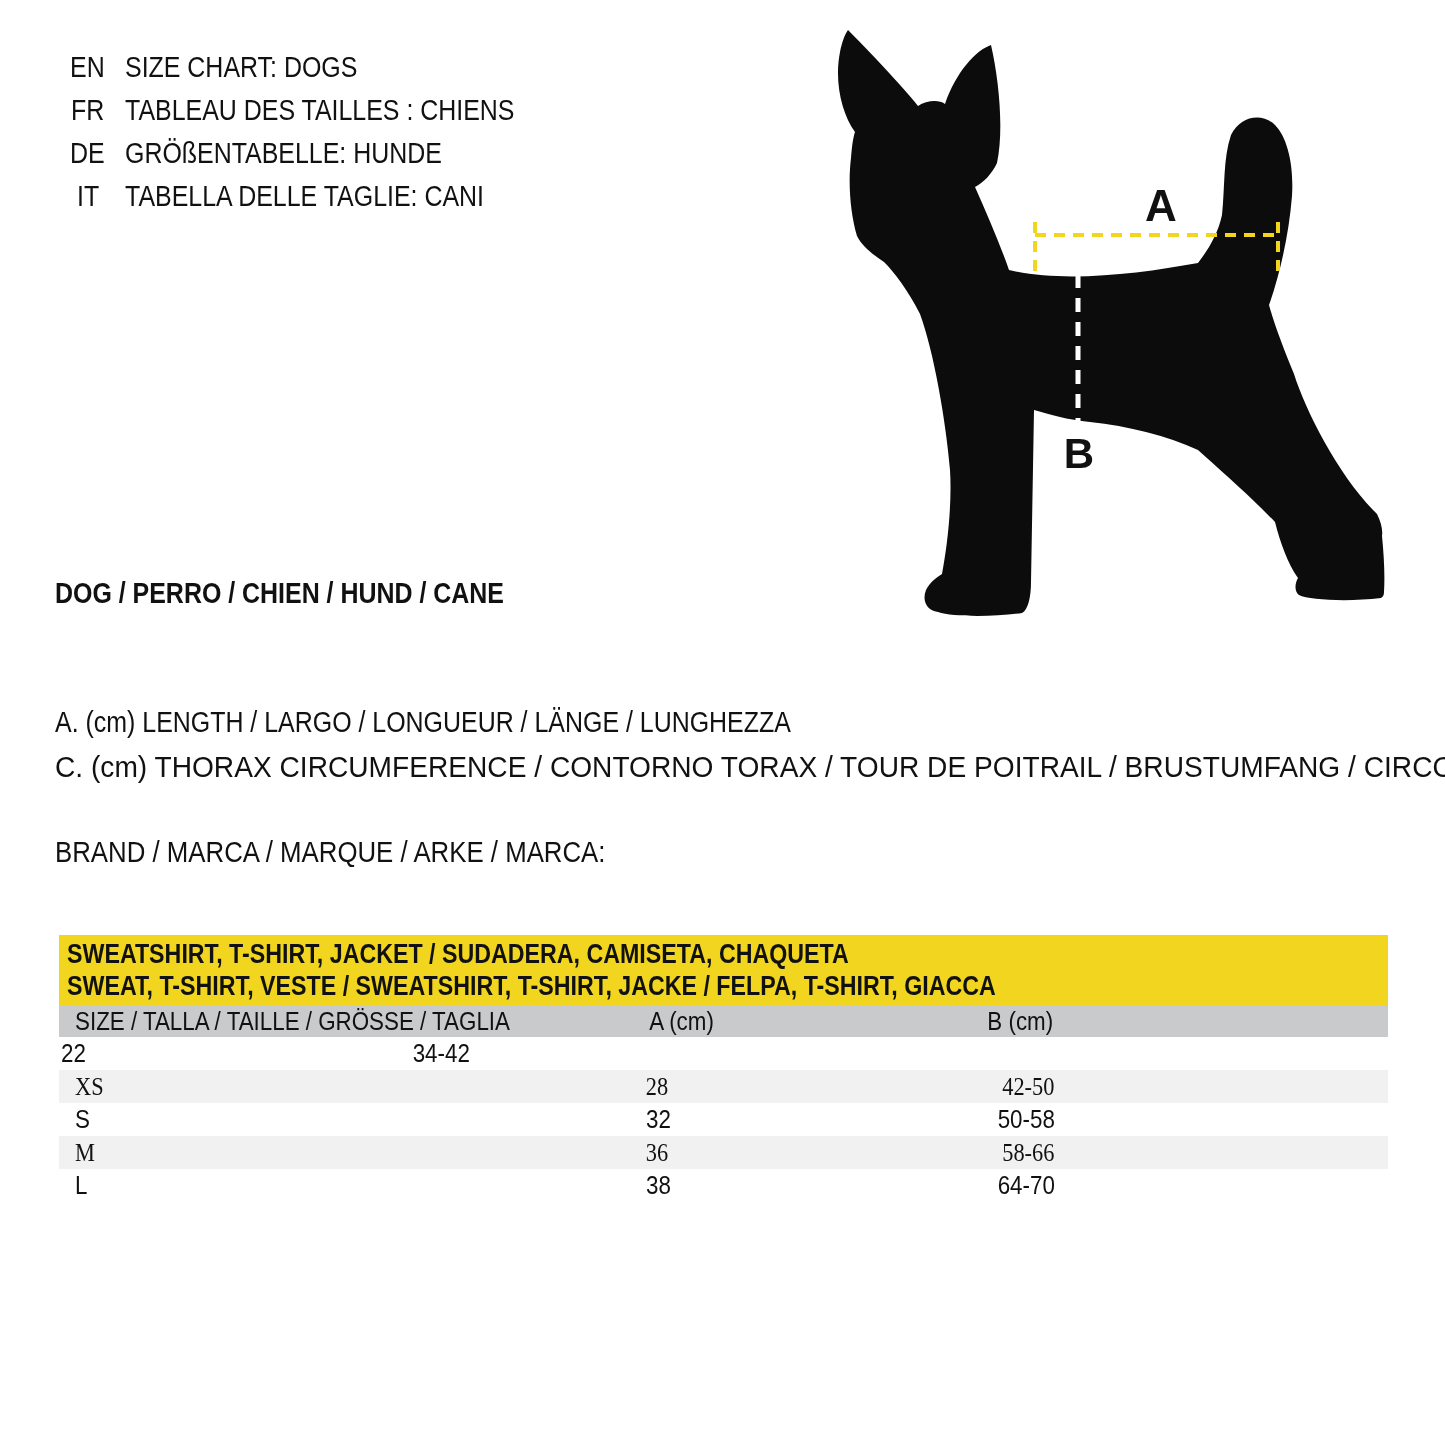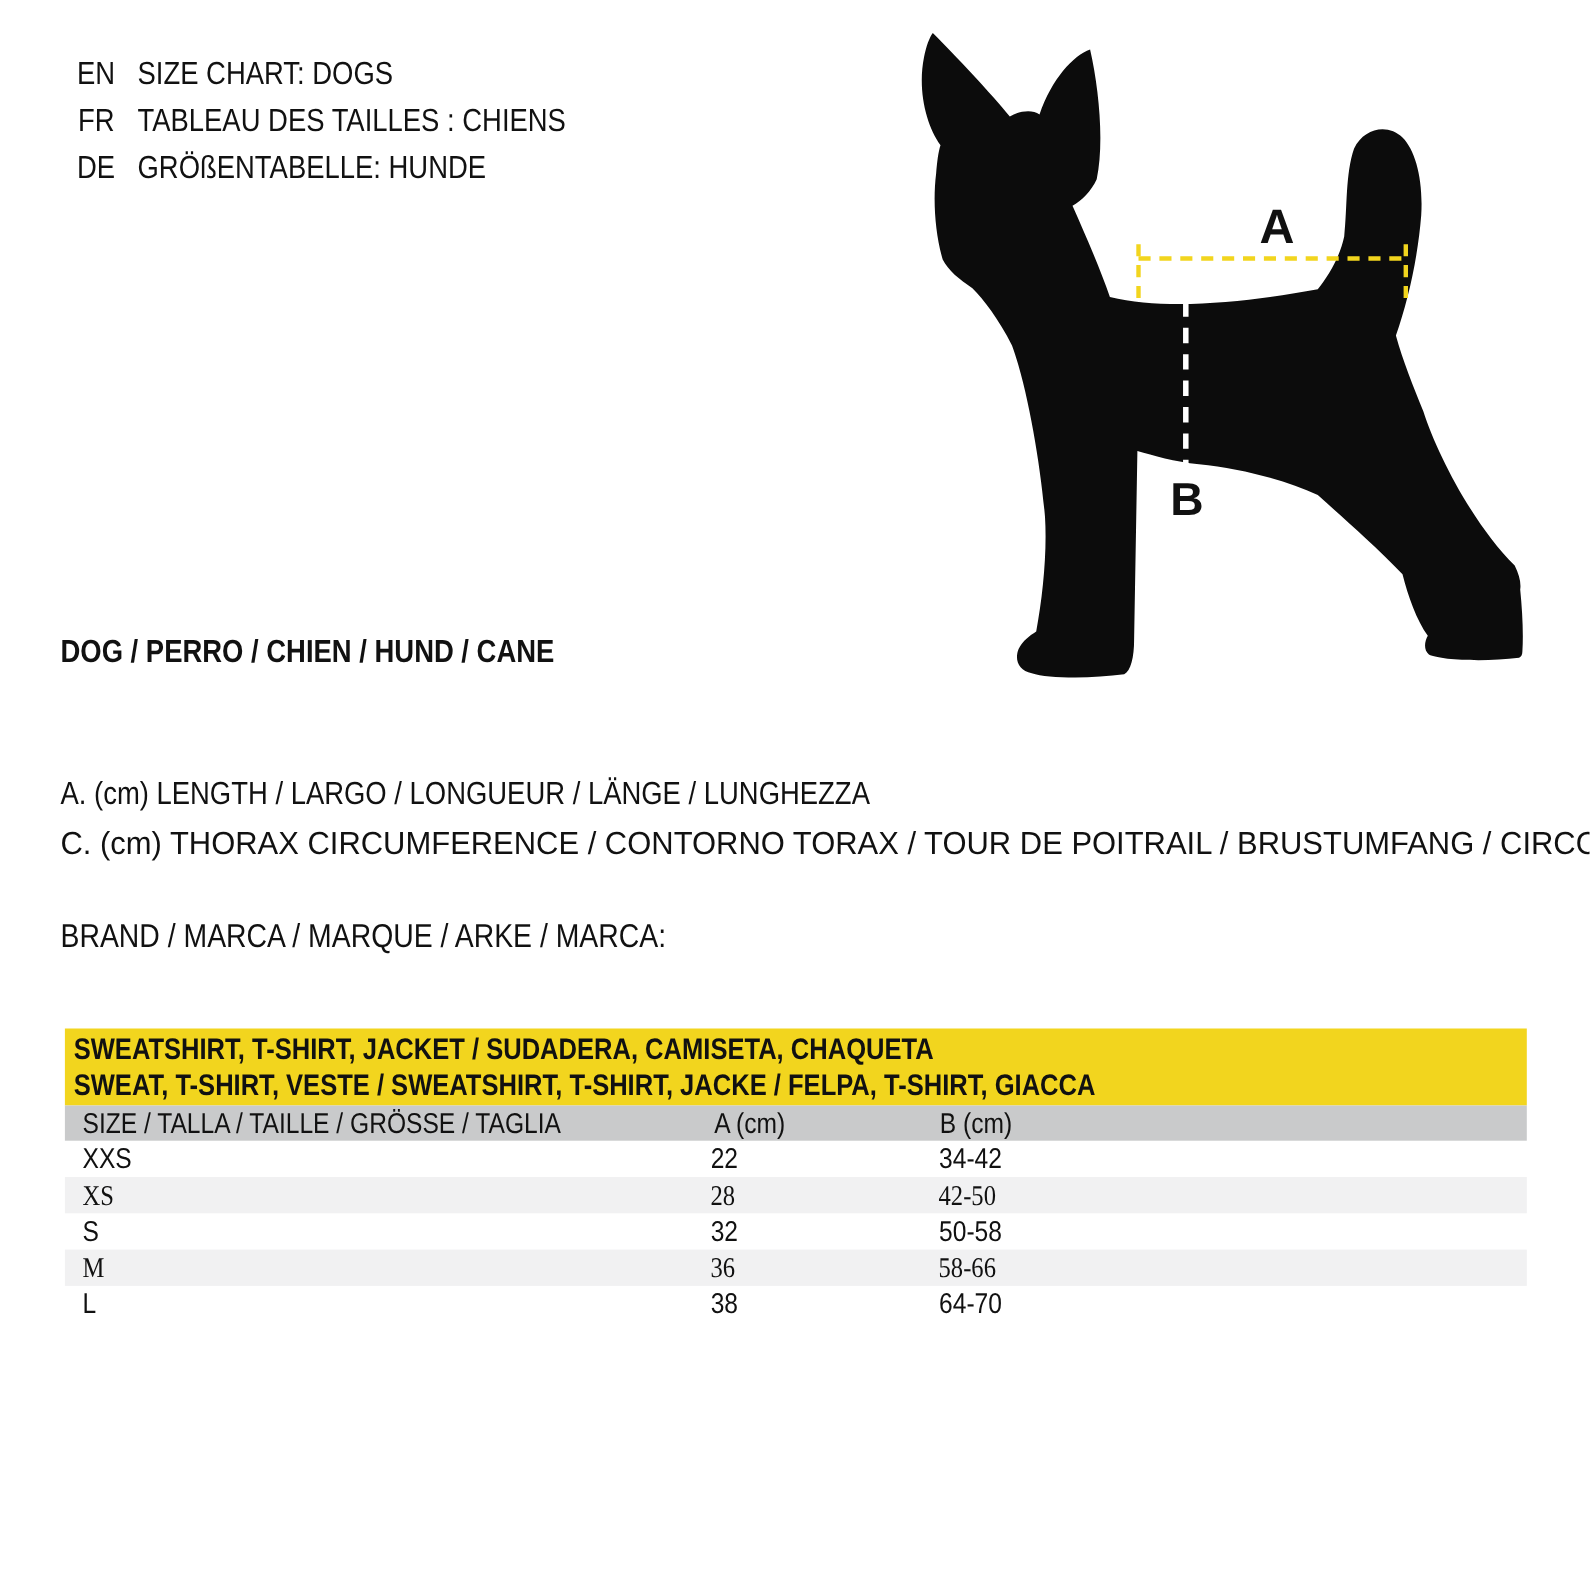--- a/index.html
+++ b/index.html
@@ -31,38 +31,42 @@
 
   
   .size-table { position:absolute; left:59px; top:935px; width:1329px; font-size:26px; }
   .tbl-header { background:var(--yellow); padding:3px 0 3px 8px; }
   .tbl-header .hline { font-weight:bold; font-size:27px; line-height:32px; }
   .tbl-row  { display:flex; height:33px; align-items:center; }
   .tbl-colhead { background:var(--hdrgray); height:32px; }
   .tbl-row.alt { background:var(--stripe);font-family:Liberation Serif, serif; }
   .c1 { flex:0 0 585px; padding-left:16px; box-sizing:border-box; text-align:left; }
   .c2 { flex:0 0 205px; text-align:left; }
-  .c3 { flex:0 0 210px; text-align:left; }
+  .c3 { flex:0 0 210px; text-align:right; }
   .c4 { flex:1 1 auto; }
 </style>
 </head>
 <body>
 
 <div class="languages">
   <div class="lang-row">
     <span class="lang-code"><span class="cond">EN</span></span>
     <span class="cond">SIZE CHART: DOGS</span>
   </div>
   <div class="lang-row">
     <span class="lang-code"><span class="cond">FR</span></span>
     <span class="cond">TABLEAU DES TAILLES : CHIENS</span>
   </div>
   <div class="lang-row">
     <span class="lang-code"><span class="cond">DE</span></span>
     <span class="cond">GRÖßENTABELLE: HUNDE</span>
+  </div>
+  <div class="lang-row">
+    <span class="lang-code"><span class="cond">IT</span></span>
+    <span class="cond">TABELLA DELLE TAGLIE: CANI</span>
   </div>
 </div>
 
 <div class="dog-figure">
   <svg viewBox="0 0 570 604" width="570" height="604" xmlns="http://www.w3.org/2000/svg">
     <path fill="#0C0C0C" d="
       M 20 8
       C 40 28 74 64 90 84
       C 98 79 110 77 117 82
       C 128 50 148 28 163 23
@@ -134,21 +138,20 @@
   </div>
 
   <div class="tbl-row tbl-colhead">
     <div class="c1"><span class="cond">SIZE / TALLA / TAILLE / GRÖSSE / TAGLIA</span></div>
     <div class="c2"><span class="cond-c">A (cm)</span></div>
     <div class="c3"><span class="cond-c">B (cm)</span></div>
     <div class="c4"></div>
   </div>
 
   <div class="tbl-row">
-    <div class="c1"><span class="cond">XXS</span></div>
     <div class="c2"><span class="cond-c">22</span></div>
     <div class="c3"><span class="cond-c">34-42</span></div>
     <div class="c4"></div>
   </div>
   <div class="tbl-row alt">
     <div class="c1"><span class="cond">XS</span></div>
     <div class="c2"><span class="cond-c">28</span></div>
     <div class="c3"><span class="cond-c">42-50</span></div>
     <div class="c4"></div>
   </div>

